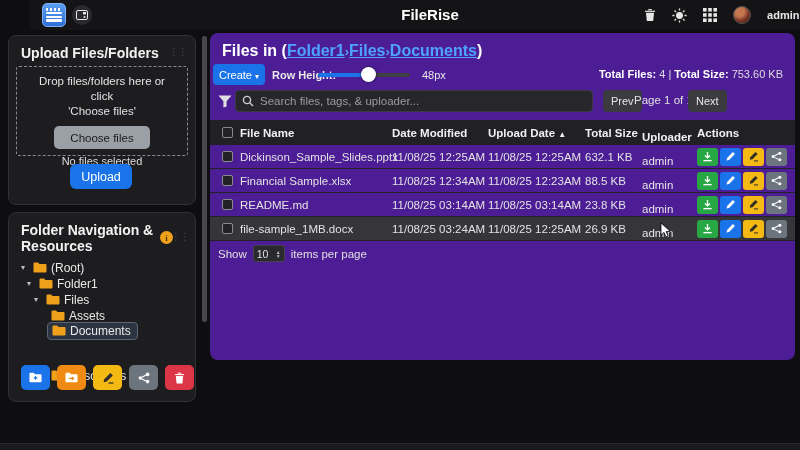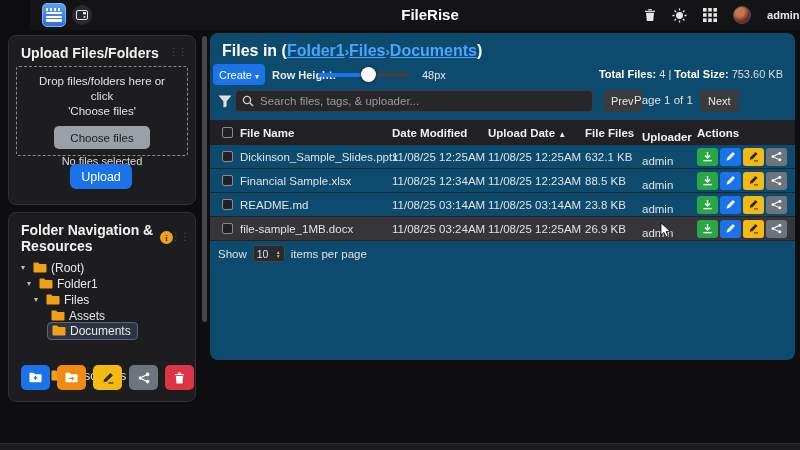--- a/index.html
+++ b/index.html
@@ -75,21 +75,21 @@
     background:#2b3440; border:1px solid #5a6troke5;
     border:1px solid #5a6575; border-radius:4px; padding:1px 6px 1px 4px;
   }
   .folder-actions { left:12px; top:152px; display:flex; gap:7px; }
   .fbtn { width:29px; height:25px; border:none; border-radius:5px; display:flex; align-items:center; justify-content:center; }
   .fbtn.blue { background:#1a73e8; } .fbtn.orange { background:#f08a12; }
   .fbtn.yellow { background:#f5b914; } .fbtn.gray { background:#6c757d; } .fbtn.red { background:#dc3545; }
 
   
   .scrollbar { left:202px; top:36px; width:5px; height:286px; background:#47474c; border-radius:3px; }
-  .main-panel { left:210px; top:33px; width:585px; height:327px; background:#0c4a6e; border-radius:8px; }
+  .main-panel { left:210px; top:33px; width:585px; height:327px; background:#4c1d95; border-radius:8px; }
   .main-heading { left:12px; top:9px; font-size:16px; font-weight:bold; color:#fff; }
   .crumb-link { color:#4da3ff; text-decoration:underline; cursor:pointer; }
   .crumb-sep { color:#4da3ff; font-size:13px; }
 
   .create-btn {
     left:3px; top:31px; width:52px; height:21px; border:none; border-radius:4px;
     background:#1a73e8; color:#fff; font-size:11px; font-family:inherit;
   }
   .rowheight-label { left:62px; top:36px; font-size:11px; font-weight:bold; color:#e8e8e8; }
   .slider-track { left:108px; top:40px; width:92px; height:4px; border-radius:2px; background:#3f3f44; }
@@ -314,31 +314,31 @@
   </div>
   <div class="abs search-box">
     <svg width="12" height="12" viewBox="0 0 12 12" fill="none" stroke="#cfcfcf" stroke-width="1.4">
         <circle cx="5" cy="5" r="3.6"></circle>
         <path d="M8 8l3 3"></path>
       </svg>
     <input class="search-input" placeholder="Search files, tags, &amp; uploader..." style="">
   </div>
   <button class="pg-btn" style="left:393px;text-align:center;">Prev</button>
   <div class="abs pg-info">Page 1 of 1</div>
-  <button class="pg-btn" style="left:490px;">Next</button>
+  <button class="pg-btn" style="left:478px;">Next</button>
 
   <div class="abs thead">
     <span class="col-check checkbox"></span>
     <span class="col-name">File Name</span>
     <span class="col-mod">Date Modified</span>
     <span class="col-up">
       <span>Upload Date</span>
       <span class="sort-arrow">▲</span>
     </span>
-    <span class="col-size">File Files</span>
+    <span class="col-size">Total Size</span>
     <span class="col-uplr">Uploader</span>
     <span class="col-act">Actions</span>
   </div>
 
   <div class="trow" style="top:112px;">
     <span class="col-check checkbox"></span>
     <span class="col-name">Dickinson_Sample_Slides.pptx</span>
     <span class="col-mod">11/08/25 12:25AM</span>
     <span class="col-up">11/08/25 12:25AM</span>
     <span class="col-size">632.1 KB</span>

